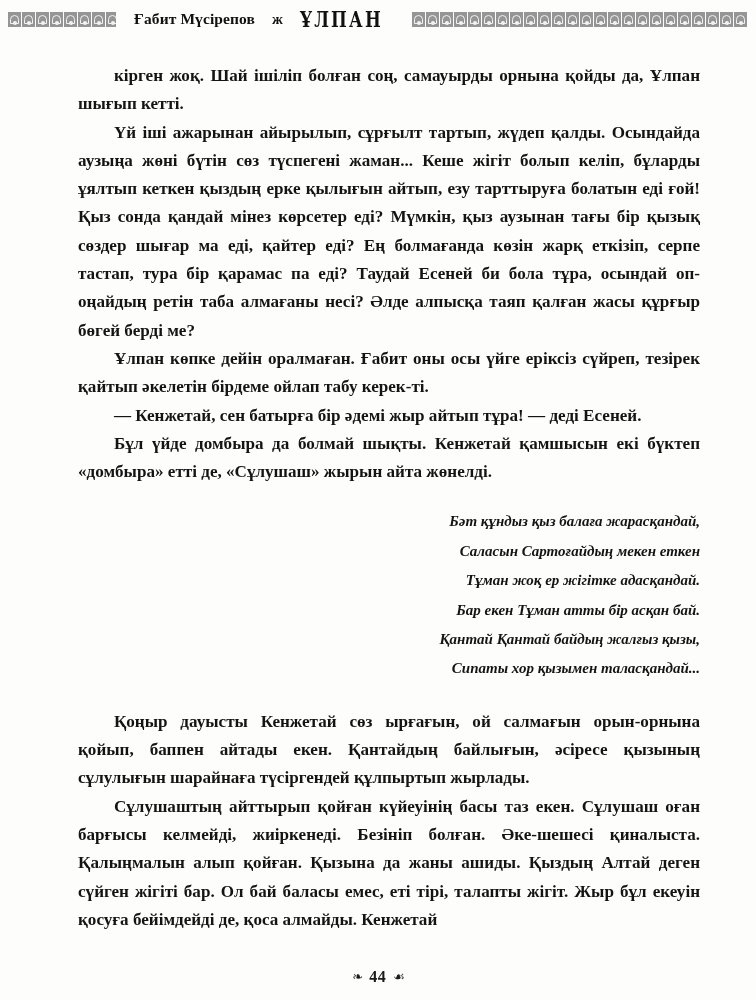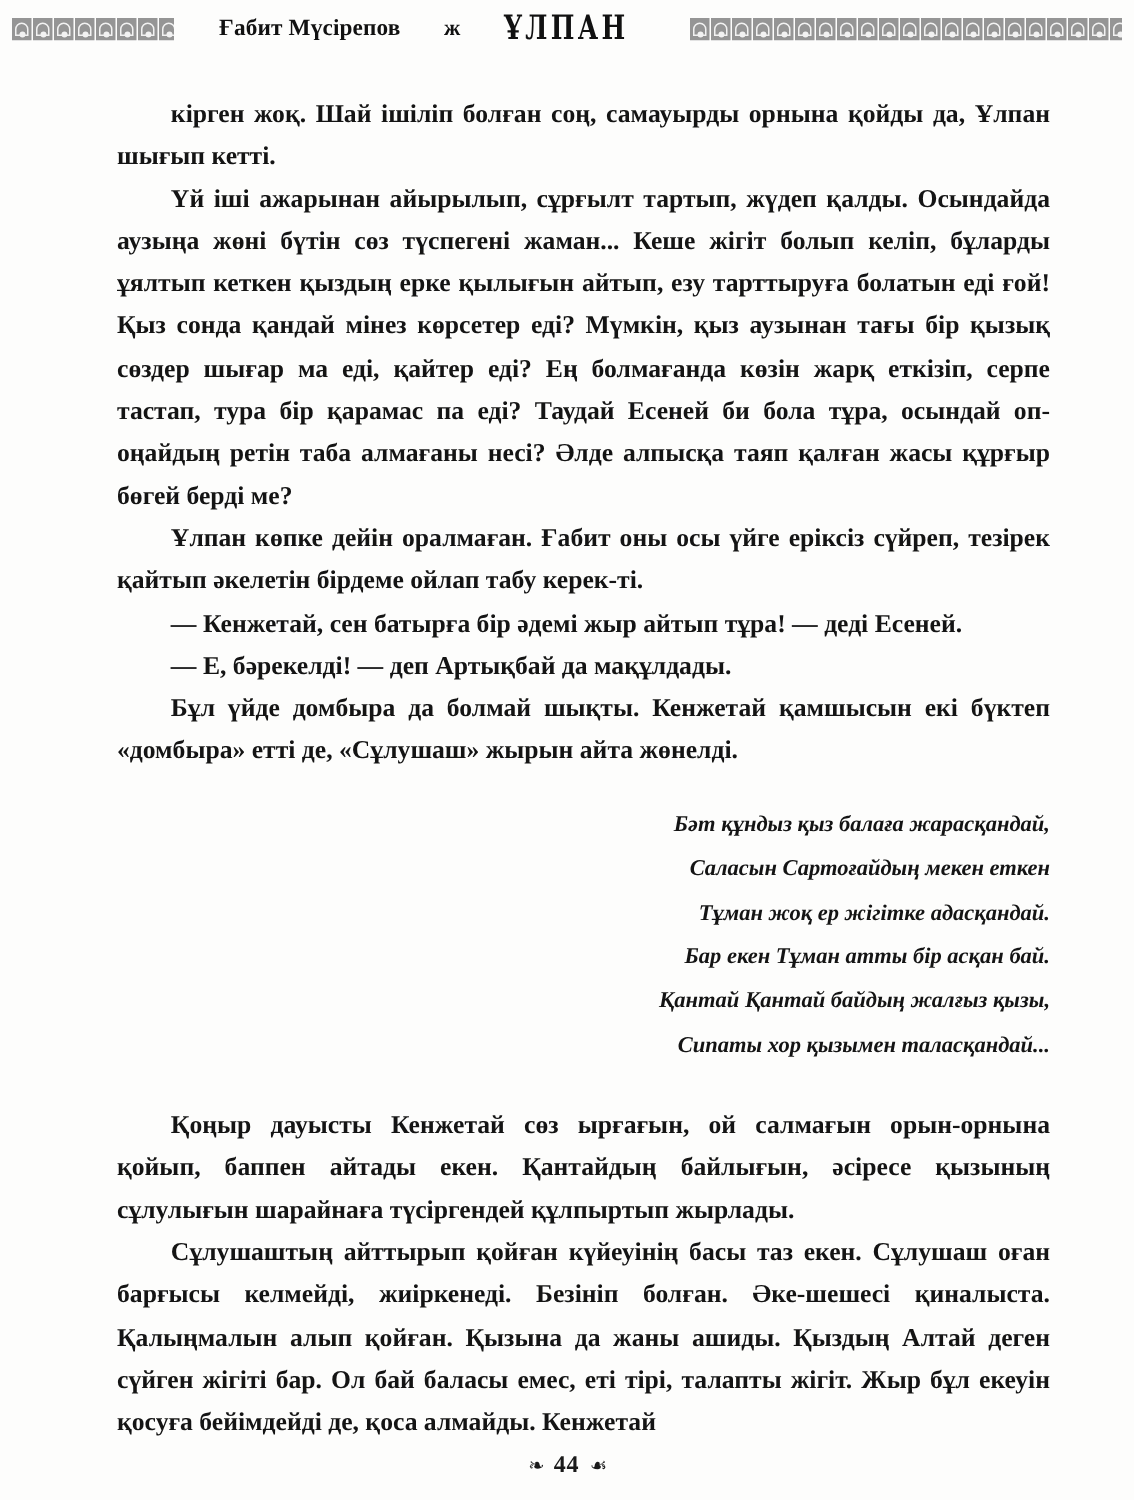--- a/index.html
+++ b/index.html
@@ -26,21 +26,21 @@
 
   
   .header {
     position: absolute;
     top: 6px;
     left: 8px;
     right: 8px;
     height: 26px;
     display: flex;
     align-items: center;
-    gap: 16px;
+    gap: 4px;
   }
 
   .ornament-band {
     height: 15px;
     flex: 0 0 auto;
     position: relative;
     overflow: hidden;
     opacity: 0.92;
   }
   .ornament-band.left  { width: 108px; }
@@ -218,21 +218,20 @@
         </div>
     </div>
   </div>
 
   <div class="body-text">
 
     <p>кірген жоқ. Шай ішіліп болған соң, самауырды орнына қойды да, Ұлпан шығып кетті.</p>
     <p>Үй іші ажарынан айырылып, сұрғылт тартып, жүдеп қалды. Осындайда аузыңа жөні бүтін сөз түспегені жаман... Кеше жігіт болып келіп, бұларды ұялтып кеткен қыздың ерке қылығын айтып, езу тарттыруға болатын еді ғой! Қыз сонда қандай мінез көрсетер еді? Мүмкін, қыз аузынан тағы бір қызық сөздер шығар ма еді, қайтер еді? Ең болмағанда көзін жарқ еткізіп, серпе тастап, тура бір қарамас па еді? Таудай Есеней би бола тұра, осындай оп-оңайдың ретін таба алмағаны несі? Әлде алпысқа таяп қалған жасы құрғыр бөгей берді ме?</p>
     <p>Ұлпан көпке дейін оралмаған. Ғабит оны осы үйге еріксіз сүйреп, тезірек қайтып әкелетін бірдеме ойлап табу керек-ті.</p>
     <p>— Кенжетай, сен батырға бір әдемі жыр айтып тұра! — деді Есеней.</p>
-    <p>— Е, бәрекелді! — деп Артықбай да мақұлдады.</p>
     <p>Бұл үйде домбыра да болмай шықты. Кенжетай қамшысын екі бүктеп «домбыра» етті де, «Сұлушаш» жырын айта жөнелді.</p>
 
     <div class="verse">
       <div>Бәт құндыз қыз балаға жарасқандай,</div>
       <div>Саласын Сартоғайдың мекен еткен</div>
       <div>Тұман жоқ ер жігітке адасқандай.</div>
       <div>Бар екен Тұман атты бір асқан бай.</div>
       <div>Қантай Қантай байдың жалғыз қызы,</div>
       <div>Сипаты хор қызымен таласқандай...</div>
     </div>

